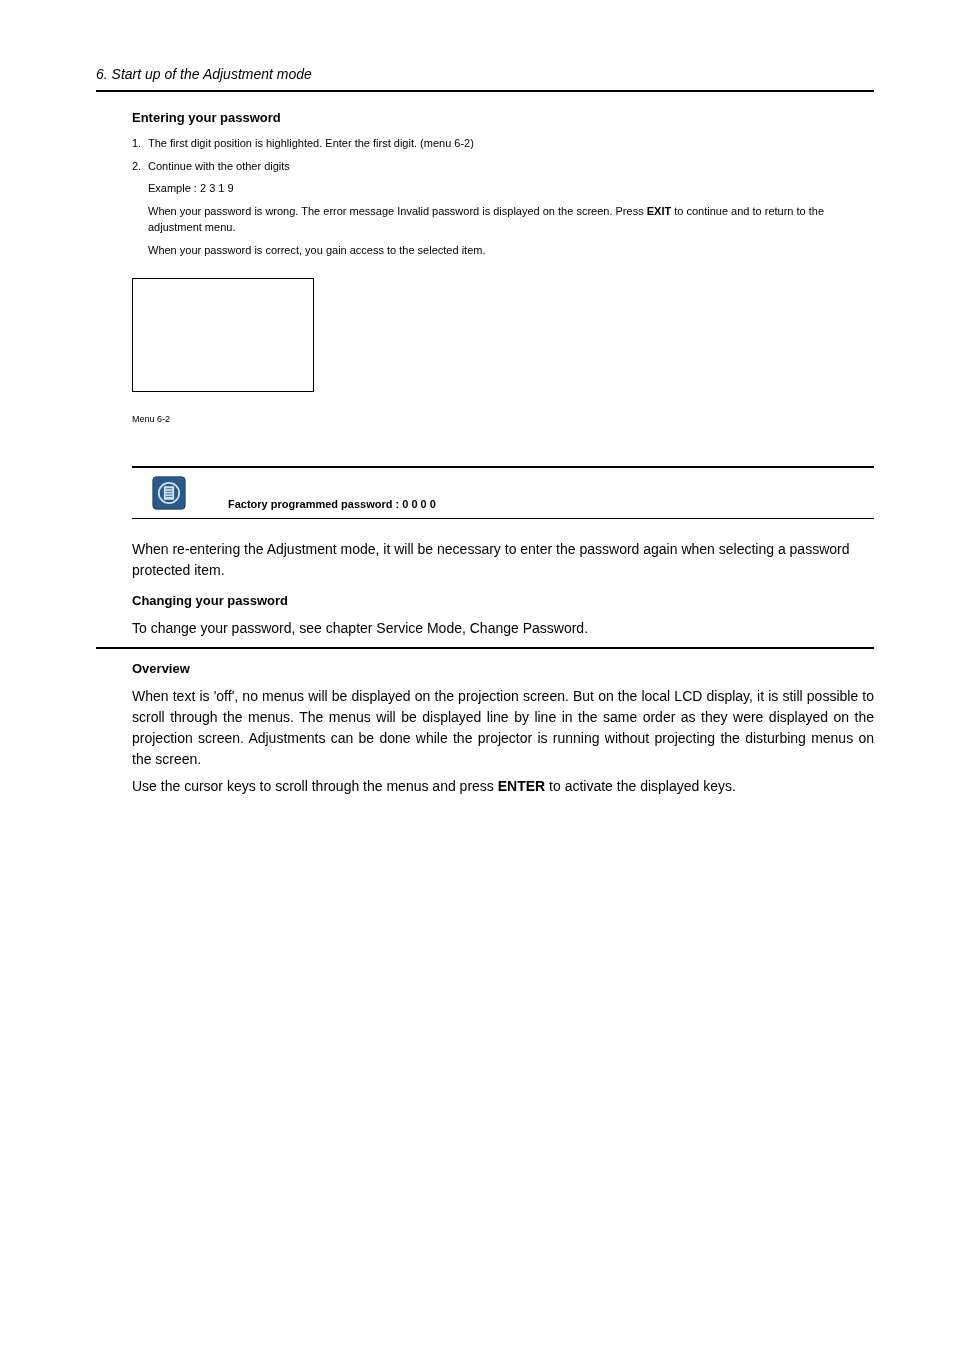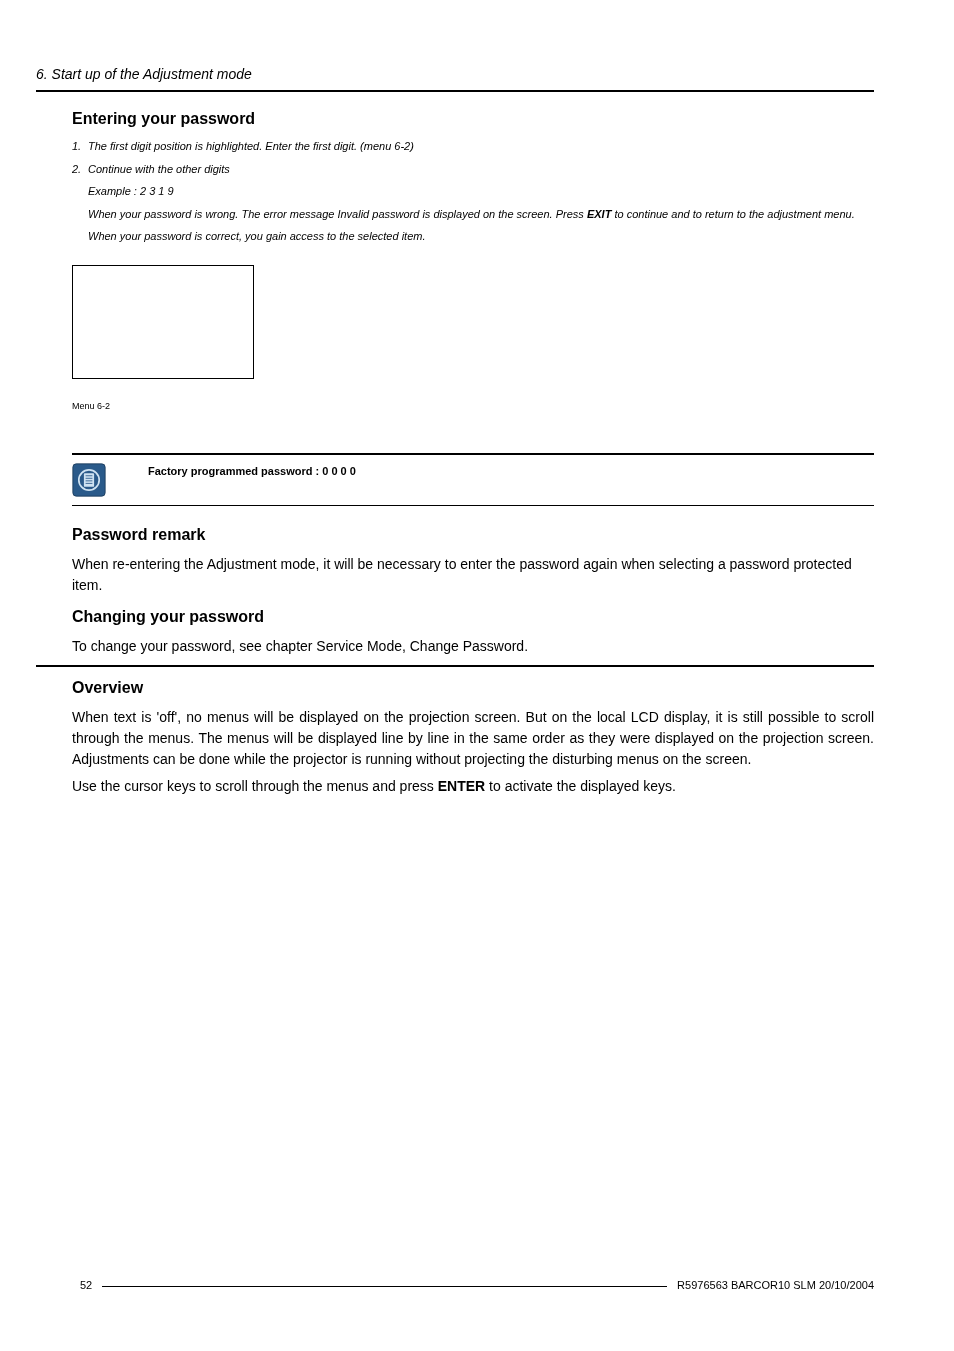--- a/index.html
+++ b/index.html
@@ -8,21 +8,21 @@
     padding: 0;
     background: #fff;
     font-family: Arial, Helvetica, sans-serif;
     color: #000;
   }
   .page {
     width: 954px;
     height: 1351px;
     position: relative;
     box-sizing: border-box;
-    padding: 66px 80px 40px 36px;
+    padding: 66px 80px 40px 96px;
   }
   .chapter-header {
     font-style: italic;
     font-size: 14px;
     font-weight: 500;
     margin-bottom: 8px;
   }
   .hr-thick {
     border: none;
     border-top: 2px solid #000;
@@ -41,35 +41,34 @@
   .hr-note-bottom {
     border: none;
     border-top: 1px solid #000;
     margin: 0 0 0 0;
   }
   .content {
     margin-left: 36px;
   }
   .subhead {
     font-weight: bold;
-    font-size: 16px;
+    font-size: 13px;
     margin: 12px 0 10px 0;
   }
   .section-title {
     font-weight: bold;
     font-size: 18px;
     margin: 50px 0 0 0;
   }
   ol.steps {
     list-style: none;
     padding: 0;
     margin: 0;
     font-size: 11px;
     line-height: 1.5;
-    font-style: italic;
   }
   ol.steps > li {
     margin-bottom: 6px;
   }
   ol.steps .num {
     display: inline-block;
     width: 16px;
   }
   ol.steps .sub {
     margin: 6px 0 6px 16px;
@@ -91,22 +90,23 @@
   .figure-caption {
     font-size: 9px;
     margin-top: 22px;
   }
   .note-block {
     margin-top: 42px;
     margin-bottom: 20px;
   }
   .note-inner {
     display: flex;
-    align-items: flex-start;
+    align-items: flex-end;
     padding: 8px 0;
+    margin-left: 20px;
   }
   .note-icon {
     width: 34px;
     height: 34px;
     flex: 0 0 34px;
     margin-right: 42px;
     display: flex;
     align-items: center;
     justify-content: center;
   }
@@ -181,39 +181,31 @@
             <line x1="16" y1="18" x2="24" y2="18" stroke="#2a5a8a" stroke-width="1"></line>
             <line x1="16" y1="21" x2="24" y2="21" stroke="#2a5a8a" stroke-width="1"></line>
             <line x1="16" y1="24" x2="24" y2="24" stroke="#2a5a8a" stroke-width="1"></line>
           </svg>
         </div>
         <div class="note-text">Factory programmed password :  0 0 0 0</div>
       </div>
       <hr class="hr-note-bottom">
     </div>
 
-    <div class="subhead">Password remark</div>
     <div class="bodytext">When re-entering the Adjustment mode, it will be necessary to enter the password again when selecting a password protected item.</div>
 
     <div class="subhead">Changing your password</div>
     <div class="bodytext">To change your password, see chapter Service Mode, Change Password.</div>
 
   </div>
 
   <hr class="hr-section">
 
   <div class="content">
     <div class="subhead" style="margin-top:6px;">Overview</div>
     <div class="bodytext justify">When text is 'off', no menus will be displayed on the projection screen.  But on the local LCD display, it is still possible to scroll through the menus.  The menus will be displayed line by line in the same order as they were displayed on the projection screen. Adjustments can be done while the projector is running without projecting the disturbing menus on the screen.</div>
     <div class="bodytext">
       <span>Use the cursor keys to scroll through the menus and press </span><b>ENTER</b><span> to activate the displayed keys.</span>
     </div>
   </div>
 
-  <div class="footer">
-    <div class="footer-line">
-      <span class="footer-page">52</span>
-      <span class="footer-rule"></span>
-      <span class="footer-doc">R5976563  BARCOR10 SLM  20/10/2004</span>
-    </div>
-  </div>
 
 </div>
 
 </body></html>

